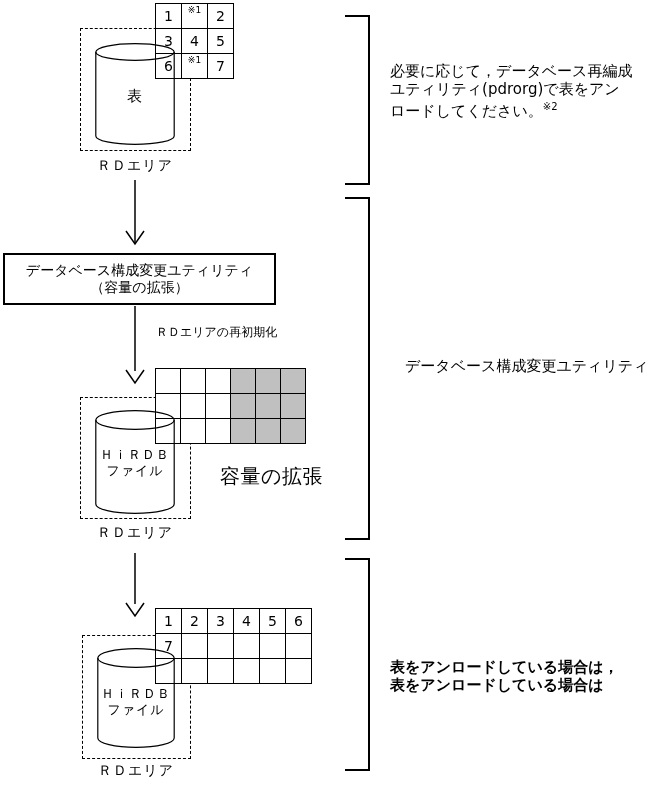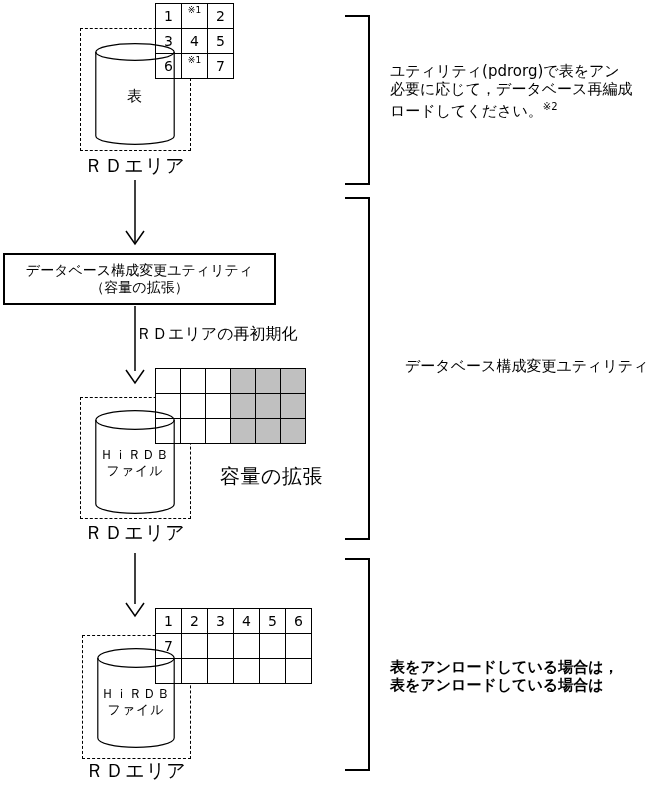--- a/index.html
+++ b/index.html
@@ -12,28 +12,28 @@
   .grid{position:absolute;display:grid;border-top:1px solid #000;border-left:1px solid #000;z-index:2;background:#fff;}
   .grid .cell{
     box-sizing:border-box;width:var(--cw);height:var(--ch);
     border-right:1px solid #000;border-bottom:1px solid #000;background:#fff;
     display:flex;align-items:center;justify-content:center;
     font-size:14px;line-height:1;
   }
   .grid .cell.gray{background:var(--gray,#c0c0c0);}
   .grid .cell.note{font-size:9px;align-items:flex-start;padding-top:2px;letter-spacing:0;}
   .cyl{position:absolute;z-index:3;}
-  .lbl{position:absolute;z-index:4;font-size:19px;line-height:16px;text-align:center;letter-spacing:1px;white-space:nowrap;}
+  .lbl{position:absolute;z-index:4;font-size:14px;line-height:16px;text-align:center;letter-spacing:1px;white-space:nowrap;}
   .pdmod-box{
     position:absolute;left:3px;top:253px;width:273px;height:52px;
     border:2px solid #000;box-sizing:border-box;z-index:2;background:#fff;
     display:flex;flex-direction:column;justify-content:center;align-items:center;
     font-size:14px;line-height:17px;text-align:center;
   }
-  .reinit{position:absolute;left:136px;top:324px;font-size:16px;z-index:4;white-space:nowrap;text-align:center;}
+  .reinit{position:absolute;left:156px;top:324px;font-size:12px;z-index:4;white-space:nowrap;text-align:center;}
   .annotation{position:absolute;z-index:4;font-size:15px;line-height:18px;white-space:nowrap;}
   .annotation sup{font-size:10px;letter-spacing:0;}
   .overlay{position:absolute;left:0;top:0;width:648px;height:786px;z-index:5;pointer-events:none;}
 </style>
 </head>
 <body>
 
 <div class="canvas">
 
   <div class="dashed-box" style="left:80px;top:28px;width:109px;height:121px;"></div>
@@ -139,22 +139,22 @@
 
     <path d="M135,553 L135,604" stroke="#000" stroke-width="1.5" fill="none"></path>
     <polyline points="126,603 135,616 144,603" stroke="#000" stroke-width="1.5" fill="none"></polyline>
 
     <path d="M345,16 L369,16 L369,184 L345,184" stroke="#000" stroke-width="2" fill="none"></path>
     <path d="M345,198 L369,198 L369,539 L345,539" stroke="#000" stroke-width="2" fill="none"></path>
     <path d="M345,559 L369,559 L369,770 L345,770" stroke="#000" stroke-width="2" fill="none"></path>
   </svg>
 
   <div class="annotation" style="left:390px;top:62px;">
+      <div>必要に応じて，データベース再編成</div>
       <div>ユティリティ(pdrorg)で表をアン</div>
-      <div>必要に応じて，データベース再編成</div>
       <div>ロードしてください。<sup>※2</sup></div>
     </div>
   <div class="annotation" style="left:405px;top:357px;">
       <div>データベース構成変更ユティリティ</div>
     </div>
   <div class="annotation" style="left:390px;top:658px;font-weight:bold;">
       <div>表をアンロードしている場合は，</div>
       <div>表をアンロードしている場合は</div>
     </div>
 

